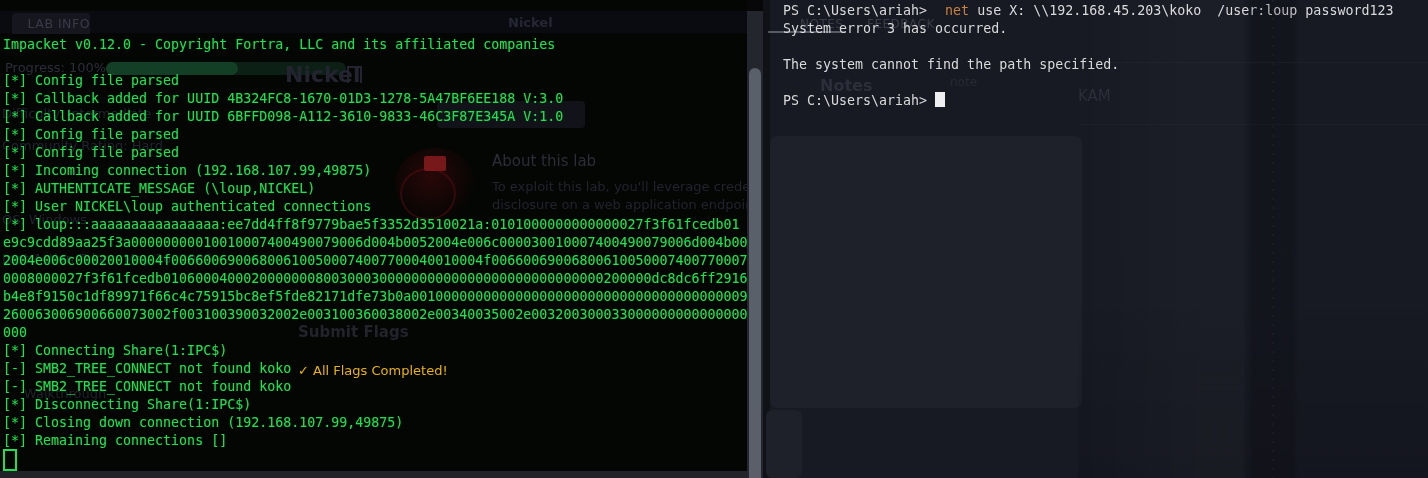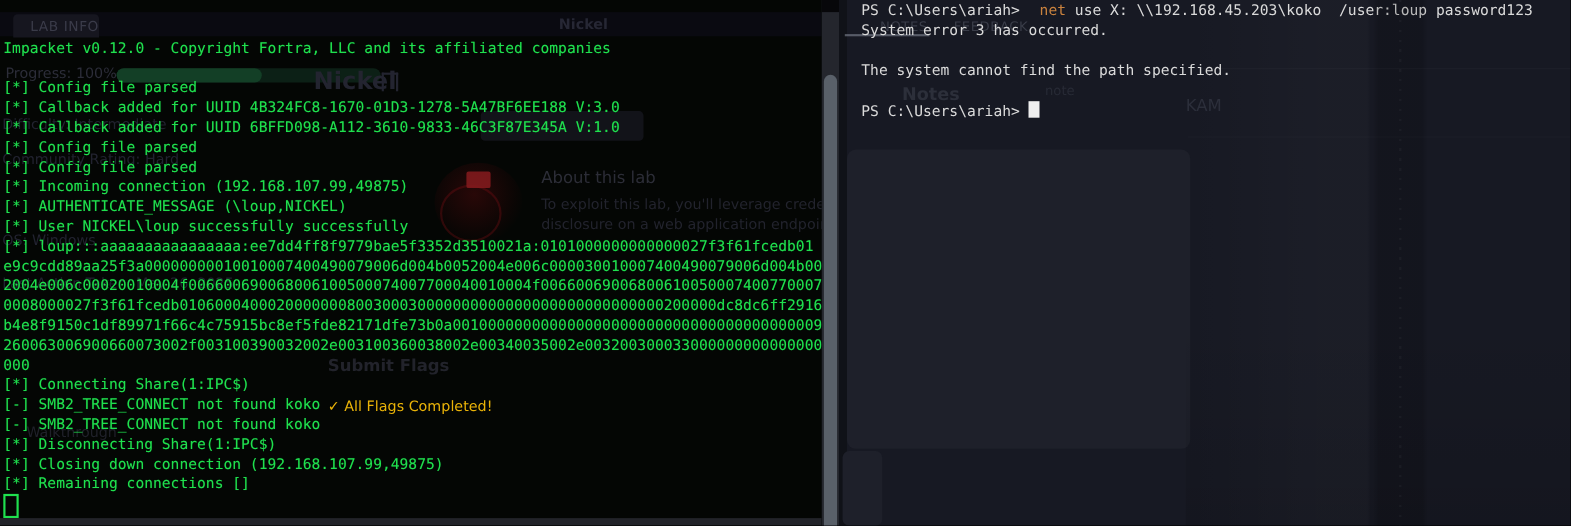--- a/index.html
+++ b/index.html
@@ -111,21 +111,21 @@
     <div id="left-lines" class="abs mono">
         <div class="tl">Impacket v0.12.0 - Copyright Fortra, LLC and its affiliated companies</div>
         <div class="tl"></div>
         <div class="tl">[*] Config file parsed</div>
         <div class="tl">[*] Callback added for UUID 4B324FC8-1670-01D3-1278-5A47BF6EE188 V:3.0</div>
         <div class="tl">[*] Callback added for UUID 6BFFD098-A112-3610-9833-46C3F87E345A V:1.0</div>
         <div class="tl">[*] Config file parsed</div>
         <div class="tl">[*] Config file parsed</div>
         <div class="tl">[*] Incoming connection (192.168.107.99,49875)</div>
         <div class="tl">[*] AUTHENTICATE_MESSAGE (\loup,NICKEL)</div>
-        <div class="tl">[*] User NICKEL\loup successfully successfully</div>
+        <div class="tl">[*] User NICKEL\loup authenticated connections</div>
         <div class="tl">[*] loup:::aaaaaaaaaaaaaaaa:ee7dd4ff8f9779bae5f3352d3510021a:0101000000000000027f3f61fcedb01</div>
         <div class="tl">e9c9cdd89aa25f3a00000000010010007400490079006d004b0052004e006c000030010007400490079006d004b005</div>
         <div class="tl">2004e006c00020010004f006600690068006100500074007700040010004f00660069006800610050007400770007</div>
         <div class="tl">0008000027f3f61fcedb0106000400020000000800300030000000000000000000000000000200000dc8dc6ff2916f75</div>
         <div class="tl">b4e8f9150c1df89971f66c4c75915bc8ef5fde82171dfe73b0a00100000000000000000000000000000000000000900</div>
         <div class="tl">260063006900660073002f003100390032002e003100360038002e00340035002e003200300033000000000000000</div>
         <div class="tl">000</div>
         <div class="tl">[*] Connecting Share(1:IPC$)</div>
         <div class="tl">[-] SMB2_TREE_CONNECT not found koko</div>
         <div class="tl">[-] SMB2_TREE_CONNECT not found koko</div>

